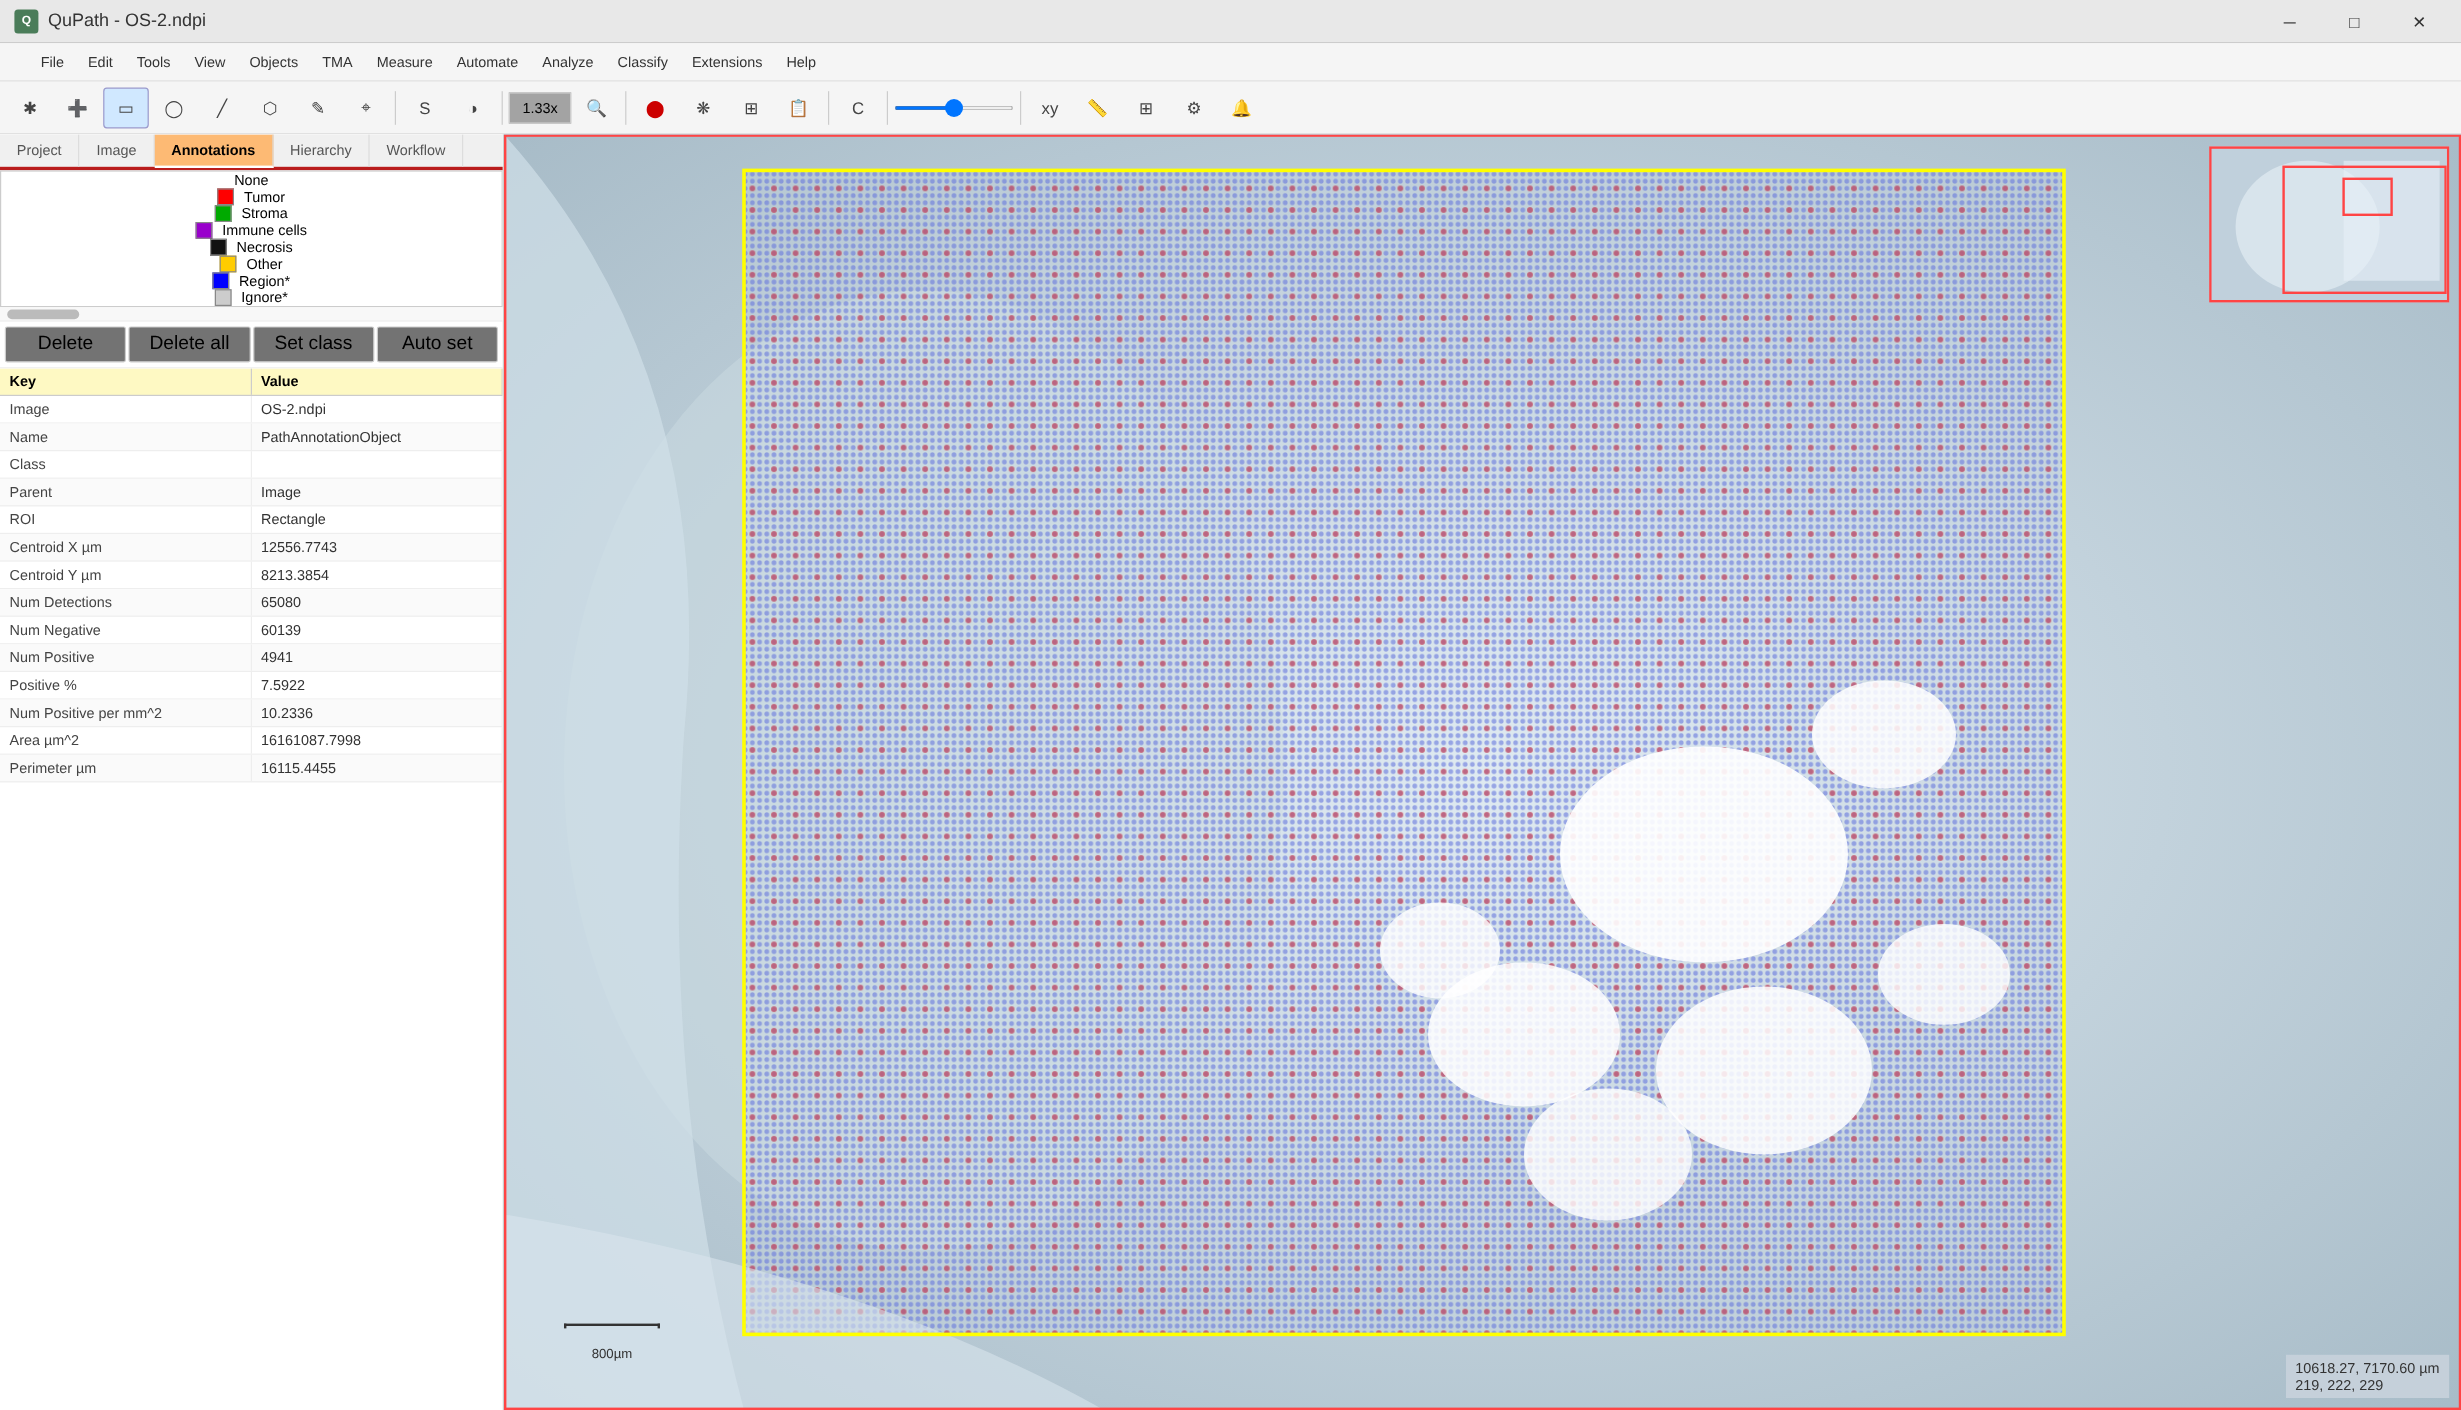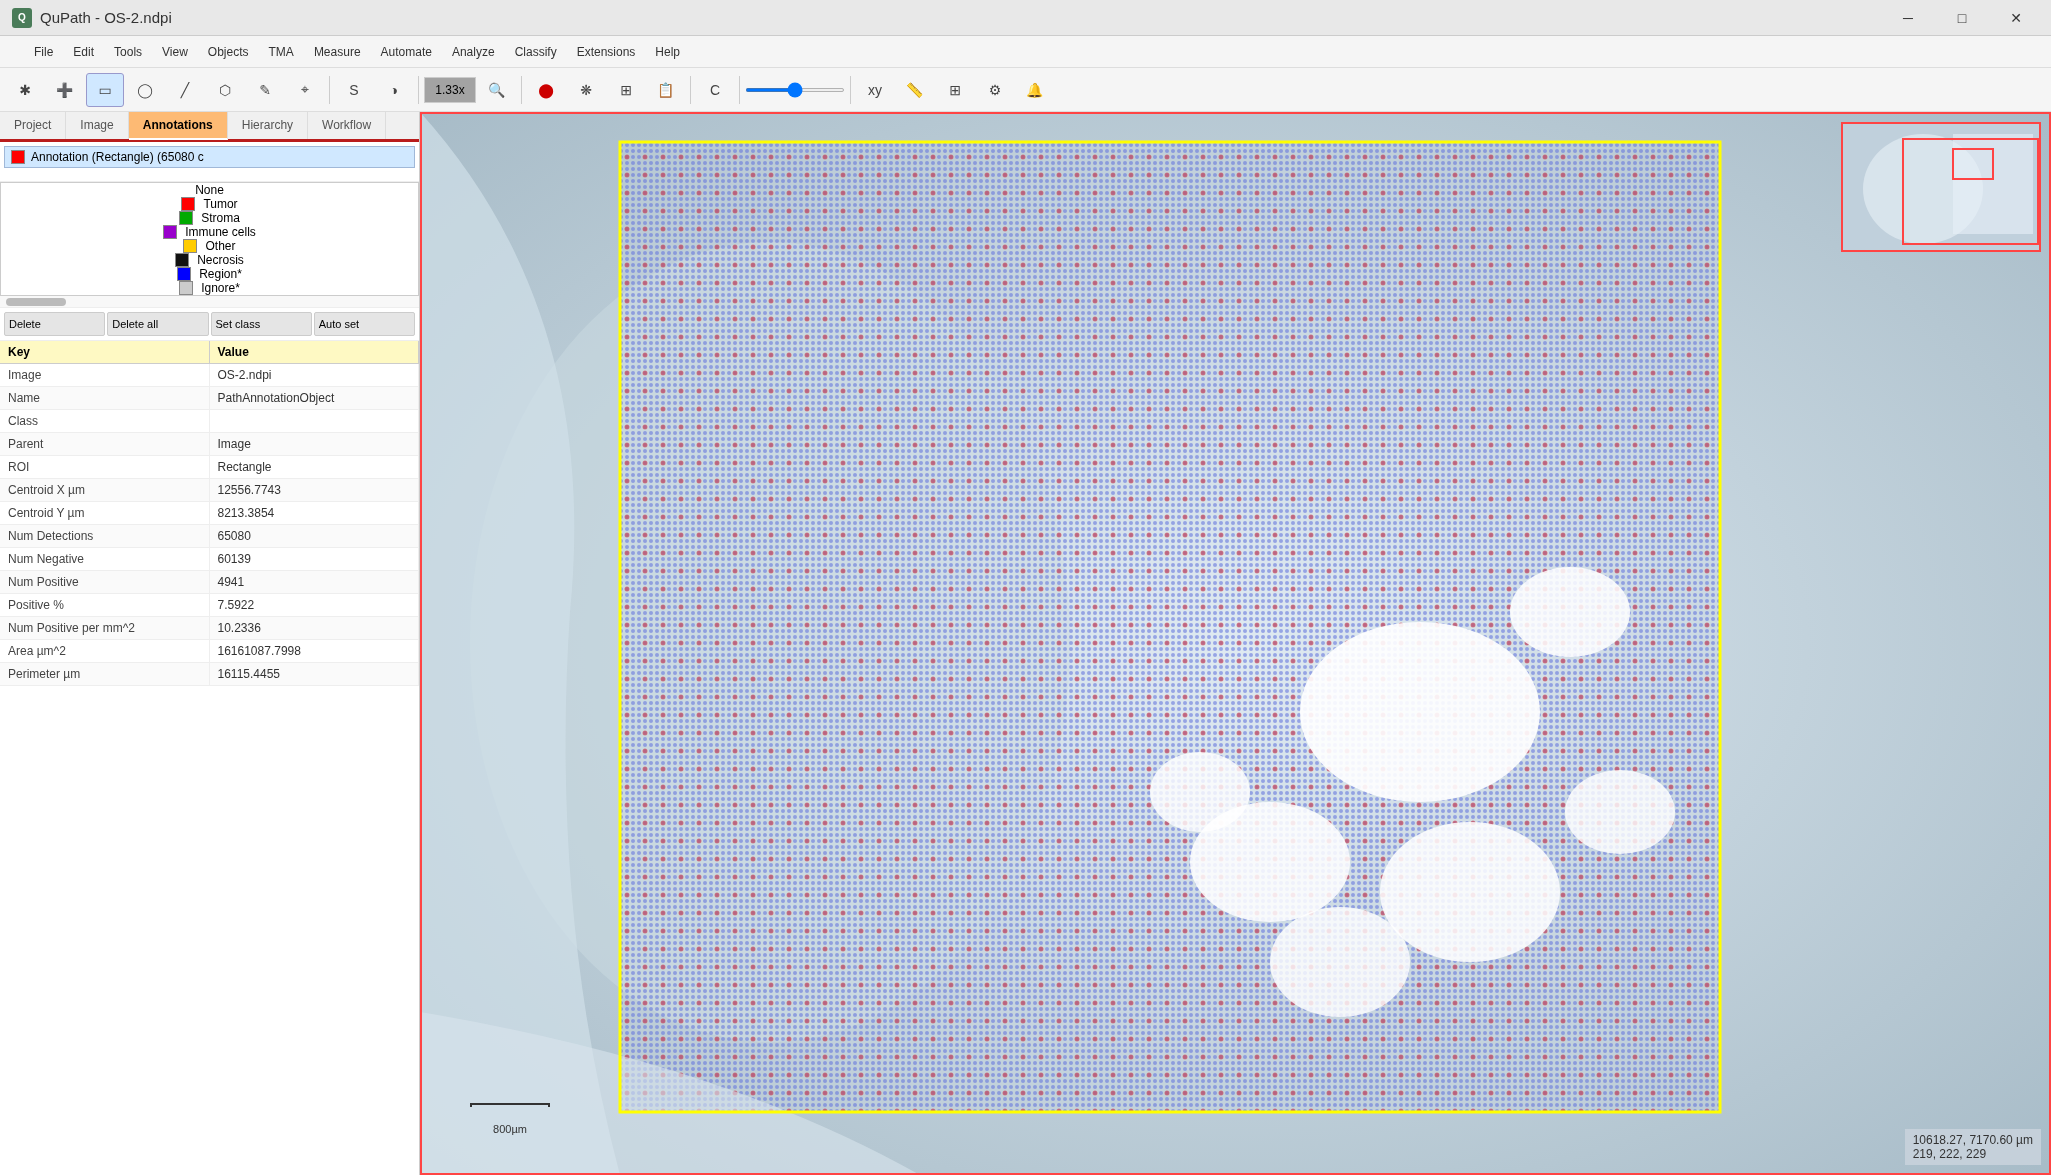--- a/index.html
+++ b/index.html
@@ -62,21 +62,21 @@
     }
     .class-item { display: flex; align-items: center; gap: 8px; padding: 0 12px; cursor: pointer; justify-content: center; }
     .class-color { width: 14px; height: 14px; border: 1px solid #888; flex-shrink: 0; }
 
     
     #scroll-area { height: 12px; border-bottom: 1px solid #eee; background: #f8f8f8; display: flex; align-items: center; padding: 0 2px; }
     #scroll-thumb { width: 60px; height: 8px; background: #bbb; border-radius: 4px; margin-left: 4px; }
 
     
     #action-buttons { display: flex; padding: 4px; gap: 2px; border-bottom: 1px solid #eee; }
-    .action-btn { flex: 1; padding: 5px 4px; border: 1px solid #ccc; background: #e5e5e5; cursor: pointer; text-align: left; border-radius: 2px; font-size: 11px; }
+    .action-btn { flex: 1; padding: 5px 4px; border: 1px solid #ccc; background: #737373; cursor: pointer; text-align: center; border-radius: 2px; font-size: 16px; }
 
     
     #properties { flex: 1; overflow-y: auto; }
     .prop-header { display: grid; grid-template-columns: 1fr 1fr; background: #fef9c3; border-bottom: 1px solid #ccc; }
     .prop-header-cell { padding: 4px 8px; font-weight: bold; border-right: 1px solid #ccc; }
     .prop-row { display: grid; grid-template-columns: 1fr 1fr; border-bottom: 1px solid #eee; }
     .prop-row:nth-child(even) { background: #fafafa; }
     .prop-cell { padding: 4px 8px; color: #333; border-right: 1px solid #eee; overflow: hidden; text-overflow: ellipsis; white-space: nowrap; }
     .prop-key { color: #444; }
 
@@ -164,50 +164,44 @@
   <div id="left-panel">
 
     <div id="tabs">
       <div class="tab">Project</div>
       <div class="tab">Image</div>
       <div class="tab active">Annotations</div>
       <div class="tab">Hierarchy</div>
       <div class="tab">Workflow</div>
     </div>
 
-    <div id="annotation-list">
-      <div class="annotation-item">
-        <div class="annotation-color" style="background:#ff0000;"></div>
-        <span>Annotation (Rectangle) (65080 c</span>
-      </div>
-    </div>
 
     <div id="class-dropdown">
       <div class="class-item">
         <span>None</span>
       </div>
       <div class="class-item">
         <div class="class-color" style="background:#ff0000;"></div>
         <span>Tumor</span>
       </div>
       <div class="class-item">
         <div class="class-color" style="background:#00aa00;"></div>
         <span>Stroma</span>
       </div>
       <div class="class-item">
         <div class="class-color" style="background:#9900cc;"></div>
         <span>Immune cells</span>
       </div>
       <div class="class-item">
+        <div class="class-color" style="background:#111111;"></div>
+        <span>Necrosis</span>
+      </div>
+      <div class="class-item">
         <div class="class-color" style="background:#ffcc00;"></div>
         <span>Other</span>
-      </div>
-      <div class="class-item">
-        <div class="class-color" style="background:#111111;"></div>
-        <span>Necrosis</span>
       </div>
       <div class="class-item">
         <div class="class-color" style="background:#0000ff;"></div>
         <span>Region*</span>
       </div>
       <div class="class-item">
         <div class="class-color" style="background:#cccccc;"></div>
         <span>Ignore*</span>
       </div>
     </div>

